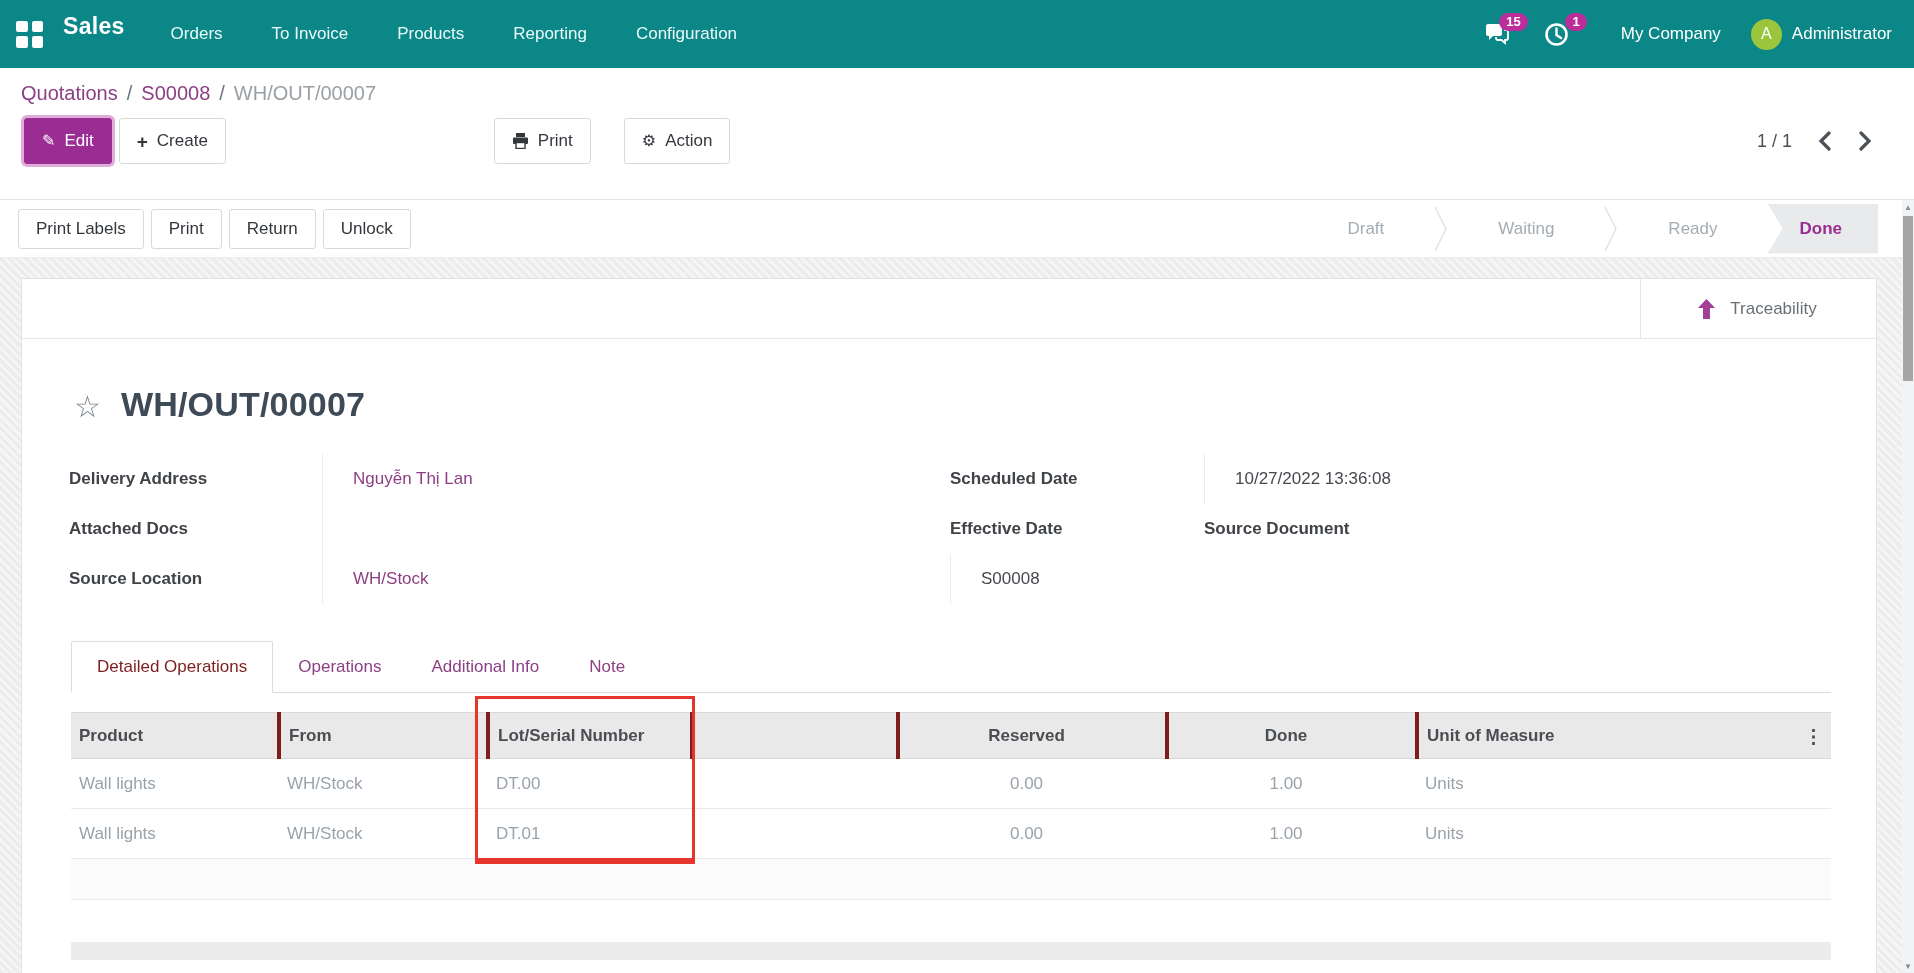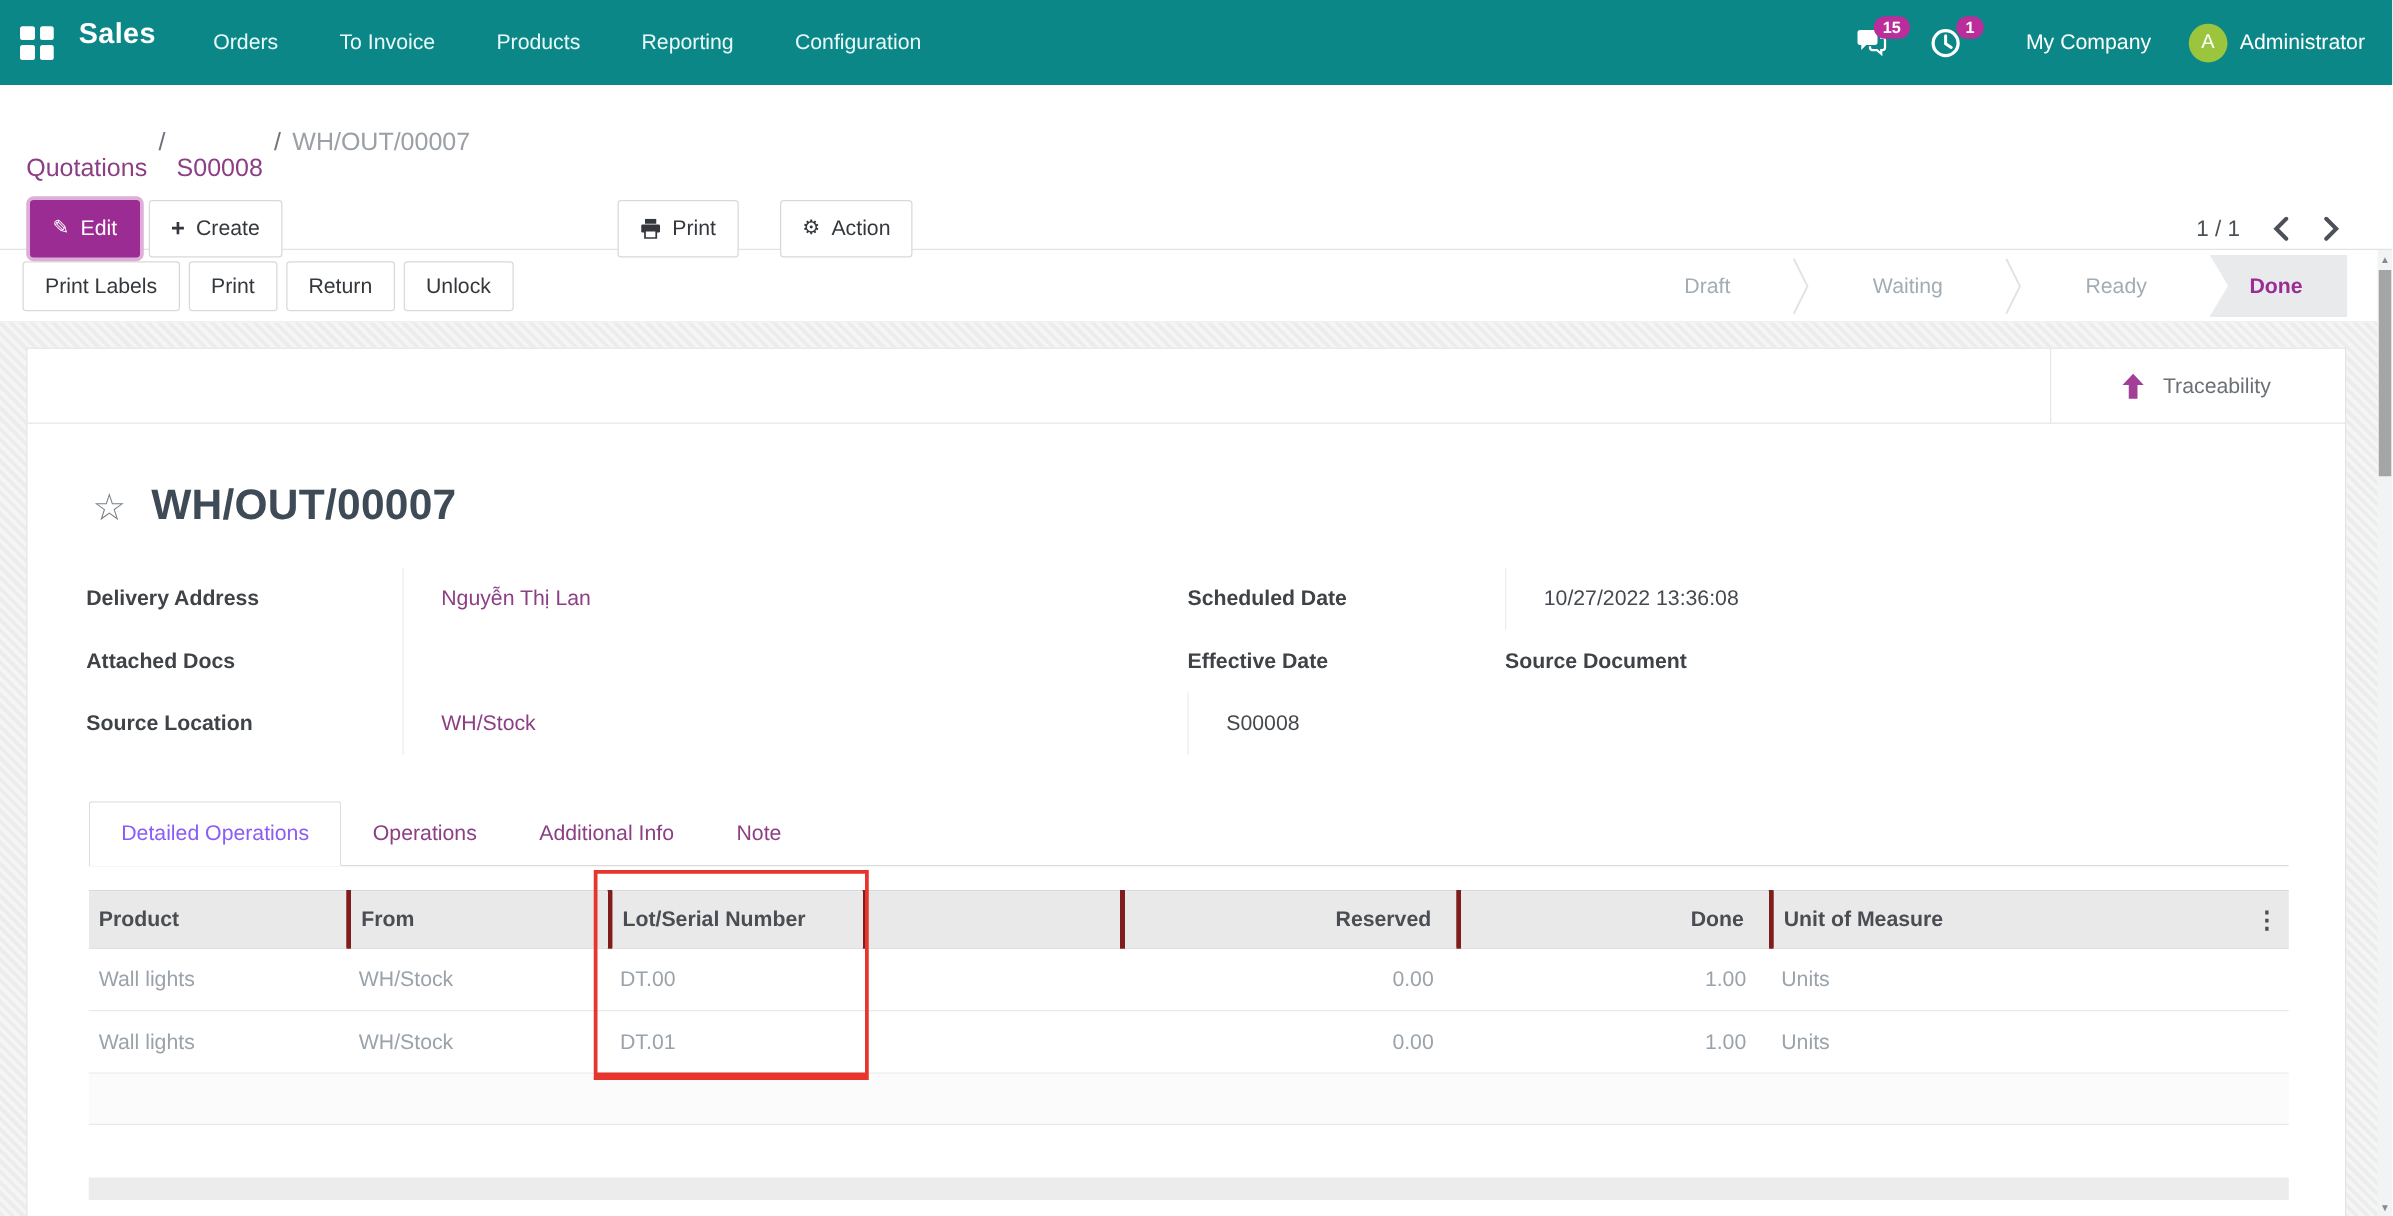--- a/index.html
+++ b/index.html
@@ -23,21 +23,21 @@
   .badge{position:absolute;top:-9px;right:-18px;background:var(--badge);color:#fff;font-size:13px;
          border-radius:10px;padding:1px 7px;line-height:16px;font-weight:700;}
   .company{font-size:17px;margin:0 30px 0 18px;cursor:pointer;}
   .avatar{width:31px;height:31px;border-radius:50%;background:var(--avatar);display:flex;align-items:center;
           justify-content:center;font-size:16px;color:#fff;margin-right:10px;}
   .username{font-size:17px;cursor:pointer;}
 
   
   .controlpanel{height:132px;background:#fff;border-bottom:1px solid var(--border);padding:14px 0 0 21px;position:relative;}
   .breadcrumb{font-size:20px;color:#9aa0a6;display:flex;gap:9px;align-items:center;}
-  .breadcrumb .bc-link{color:var(--link);cursor:pointer;margin-top:42px;}
+  .breadcrumb .bc-link{color:var(--link);cursor:pointer;}
   .breadcrumb .bc-sep{color:#6d737a;}
   .cp-buttons{display:flex;margin-top:13px;height:46px;align-items:stretch;padding-left:-6px;}
   .btn{display:inline-flex;align-items:center;gap:9px;font-size:17px;border:1px solid #d9d9d9;background:#fff;
        color:#34383c;padding:0 17px;border-radius:3px;cursor:pointer;font-family:inherit;}
   .btn-edit{background:var(--accent);border-color:var(--accent);color:#fff;box-shadow:0 0 0 3px #dcaed8;margin-left:3px;}
   .btn-create{margin-left:7px;}
   .btn-print{margin-left:268px;}
   .btn-action{margin-left:33px;}
   .btn .glyph{font-size:16px;line-height:1;}
   .pager{margin-left:auto;display:flex;align-items:center;gap:26px;margin-right:42px;}
@@ -72,29 +72,29 @@
   .fields{display:flex;margin-top:30px;padding:0 45px 0 47px;}
   .fgroup{display:grid;grid-auto-rows:50px;}
   .fgroup.left{width:881px;grid-template-columns:253px 1fr;}
   .fgroup.right{flex:1;grid-template-columns:254px 1fr;}
   .flabel{display:flex;align-items:center;font-size:17px;font-weight:700;color:var(--label);}
   .fvalue{display:flex;align-items:center;font-size:17px;color:#45494e;border-left:1px solid #ececec;padding-left:30px;}
   .fvalue.link{color:var(--link);cursor:pointer;}
 
   .tabs{display:flex;margin:37px 45px 0 49px;border-bottom:1px solid #dcdcdc;height:52px;align-items:stretch;}
   .tab{display:flex;align-items:center;padding:0 25px;font-size:17px;color:var(--link);cursor:pointer;}
-  .tab.active{color:#8b5cf6;background:#fff;border:1px solid #dcdcdc;border-bottom:1px solid #fff;
+  .tab.active{color:#7f1d1d;background:#fff;border:1px solid #dcdcdc;border-bottom:1px solid #fff;
               margin-bottom:-1px;border-radius:2px 2px 0 0;}
 
   .table-wrap{margin:19px 45px 0 49px;position:relative;}
   table.ops{width:100%;border-collapse:collapse;table-layout:fixed;}
   table.ops th{height:46px;background:#e9e9e9;font-size:17px;font-weight:700;color:#4a4d52;text-align:left;
                padding:0 8px;border-top:1px solid #d8d8d8;border-bottom:1px solid #d8d8d8;position:relative;}
   table.ops th + th{border-left:4px solid #7f1d1d;}
-  table.ops th.num,table.ops td.num{text-align:right;padding-right:20px;}
+  table.ops th.num,table.ops td.num{text-align:center;padding-right:20px;}
   table.ops td{height:50px;font-size:17px;color:var(--muted);padding:0 8px;border-bottom:1px solid #e9e9e9;background:#fff;}
   .kebab{position:absolute;right:8px;top:50%;transform:translateY(-50%);font-size:19px;color:#4a4d52;cursor:pointer;font-weight:700;}
   .table-footer{height:41px;background:#fbfbfb;border-bottom:1px solid #e9e9e9;}
   .bottom-bar{height:18px;background:#ececec;margin:42px 45px 0 49px;}
 
   .annotation-box{position:absolute;left:404px;top:-16px;width:220px;height:168px;
                   border:3px solid var(--annotation);border-bottom-width:6px;pointer-events:none;z-index:5;}
 
   
   .scrollbar{position:absolute;right:0;top:200px;bottom:0;width:12px;background:#f1f3f4;z-index:8;}

